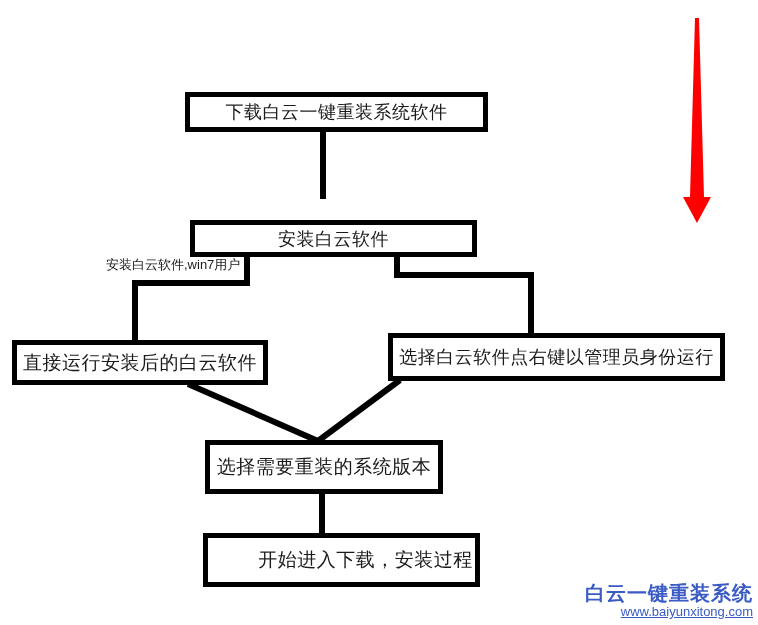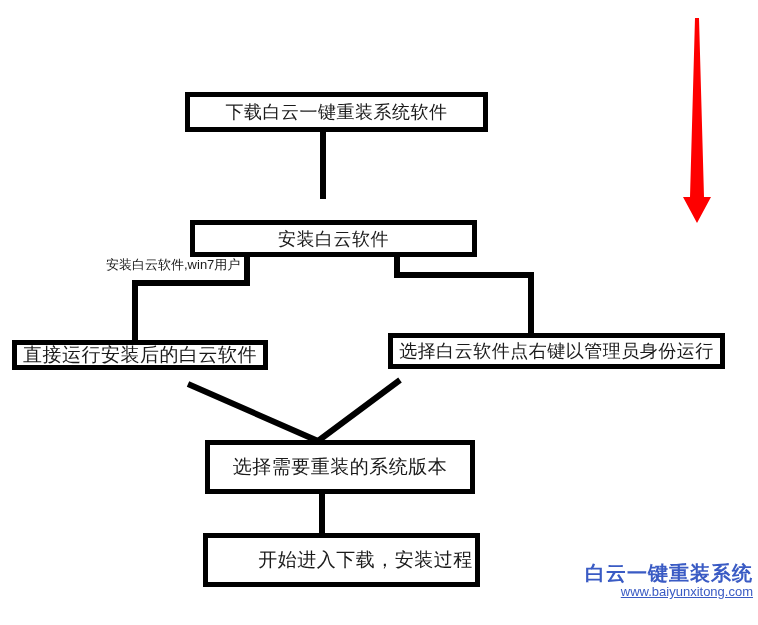--- a/index.html
+++ b/index.html
@@ -46,23 +46,23 @@
     display: flex;
     align-items: center;
     justify-content: center;
     font-size: 18px;
     color: #1a1a1a;
     white-space: nowrap;
     letter-spacing: 0.5px;
   }
   .node-download        { left: 185px; top:  92px; width: 303px; height: 40px; }
   .node-install         { left: 190px; top: 196px; width: 287px; height: 37px; margin-top: 24px; }
-  .node-run-direct      { left:  12px; top: 340px; width: 256px; height: 30px; font-size: 19px; }
-  .node-run-admin       { left: 388px; top: 333px; width: 337px; height: 36px; }
-  .node-choose-version  { left: 205px; top: 440px; width: 270px; height: 54px; font-size: 19px; }
+  .node-run-direct      { left:  12px; top: 340px; width: 256px; height: 45px; font-size: 19px; }
+  .node-run-admin       { left: 388px; top: 333px; width: 337px; height: 48px; }
+  .node-choose-version  { left: 205px; top: 440px; width: 238px; height: 54px; font-size: 19px; }
   .node-start-download  { left: 203px; top: 533px; width: 277px; height: 54px; font-size: 19px; padding-left: 48px; }
 
   .branch-label {
     position: absolute;
     font-size: 13px;
     color: #1a1a1a;
     white-space: nowrap;
   }
   .branch-label-left  { left: 106px; top: 256px; }
   .branch-label-right { left: 399px; top: 250px; }
@@ -75,20 +75,21 @@
     flex-direction: column;
     align-items: flex-end;
     line-height: 1.15;
   }
   .wm-title {
     color: var(--watermark-blue);
     font-size: 20px;
     font-weight: bold;
     letter-spacing: 1px;
     white-space: nowrap;
+    margin-top: 20px;
   }
   .wm-url {
     color: var(--watermark-blue);
     font-size: 13px;
     white-space: nowrap;
     text-decoration: underline;
   }
 </style>
 </head>
 <body>

